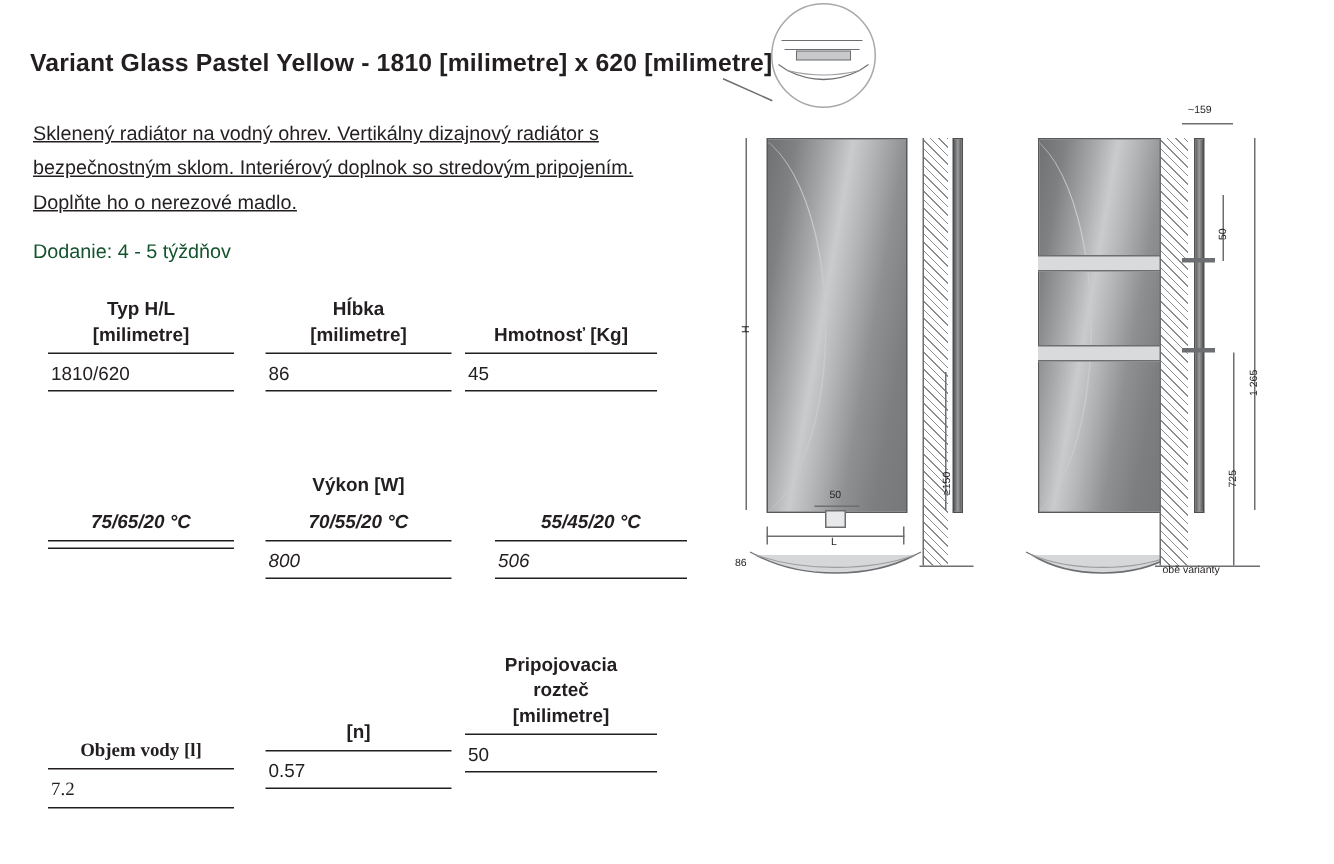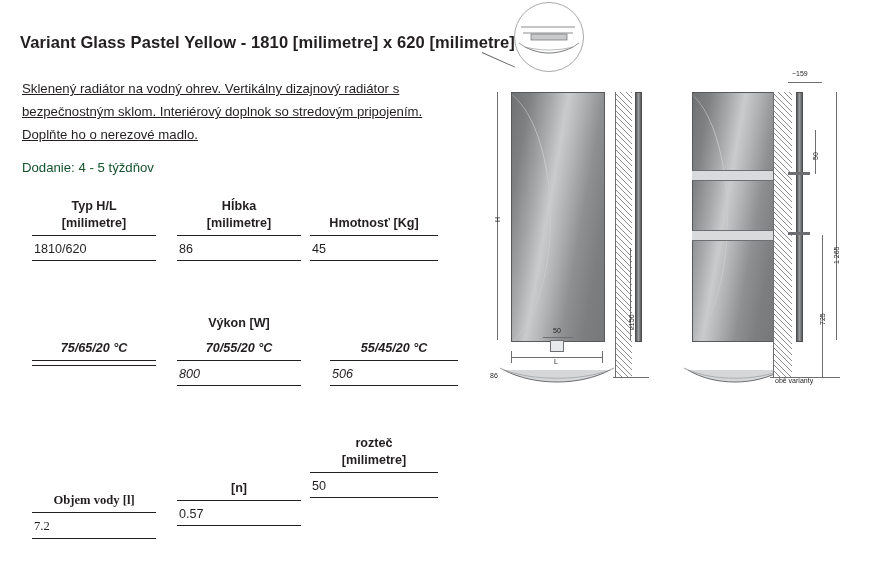--- a/index.html
+++ b/index.html
@@ -264,20 +264,21 @@
 
       <div class="spec-cell" style="left:155px; top:45px;">
         <div class="spec-head">[n]</div>
         <div class="spec-rule"></div>
         <div class="spec-val">0.57</div>
         <div class="spec-underline"></div>
       </div>
 
       <div class="spec-cell" style="left:288px; top:0; width:128px;">
         <div class="spec-head">
+          <div>Pripojovacia</div>
           <div>rozteč</div>
           <div>[milimetre]</div>
         </div>
         <div class="spec-rule"></div>
         <div class="spec-val">50</div>
         <div class="spec-underline"></div>
       </div>
     </div>
   </div>
 

